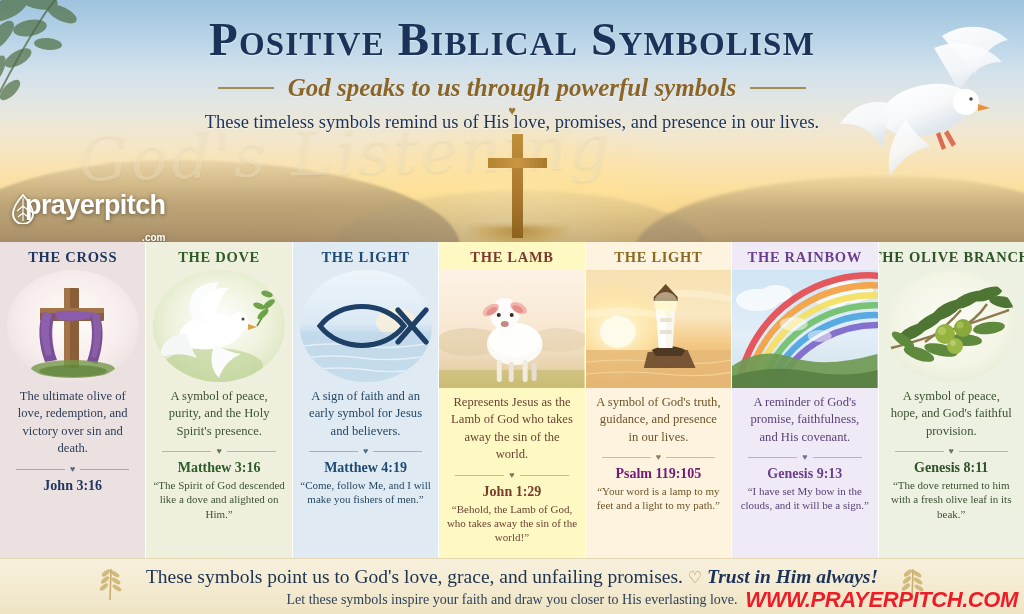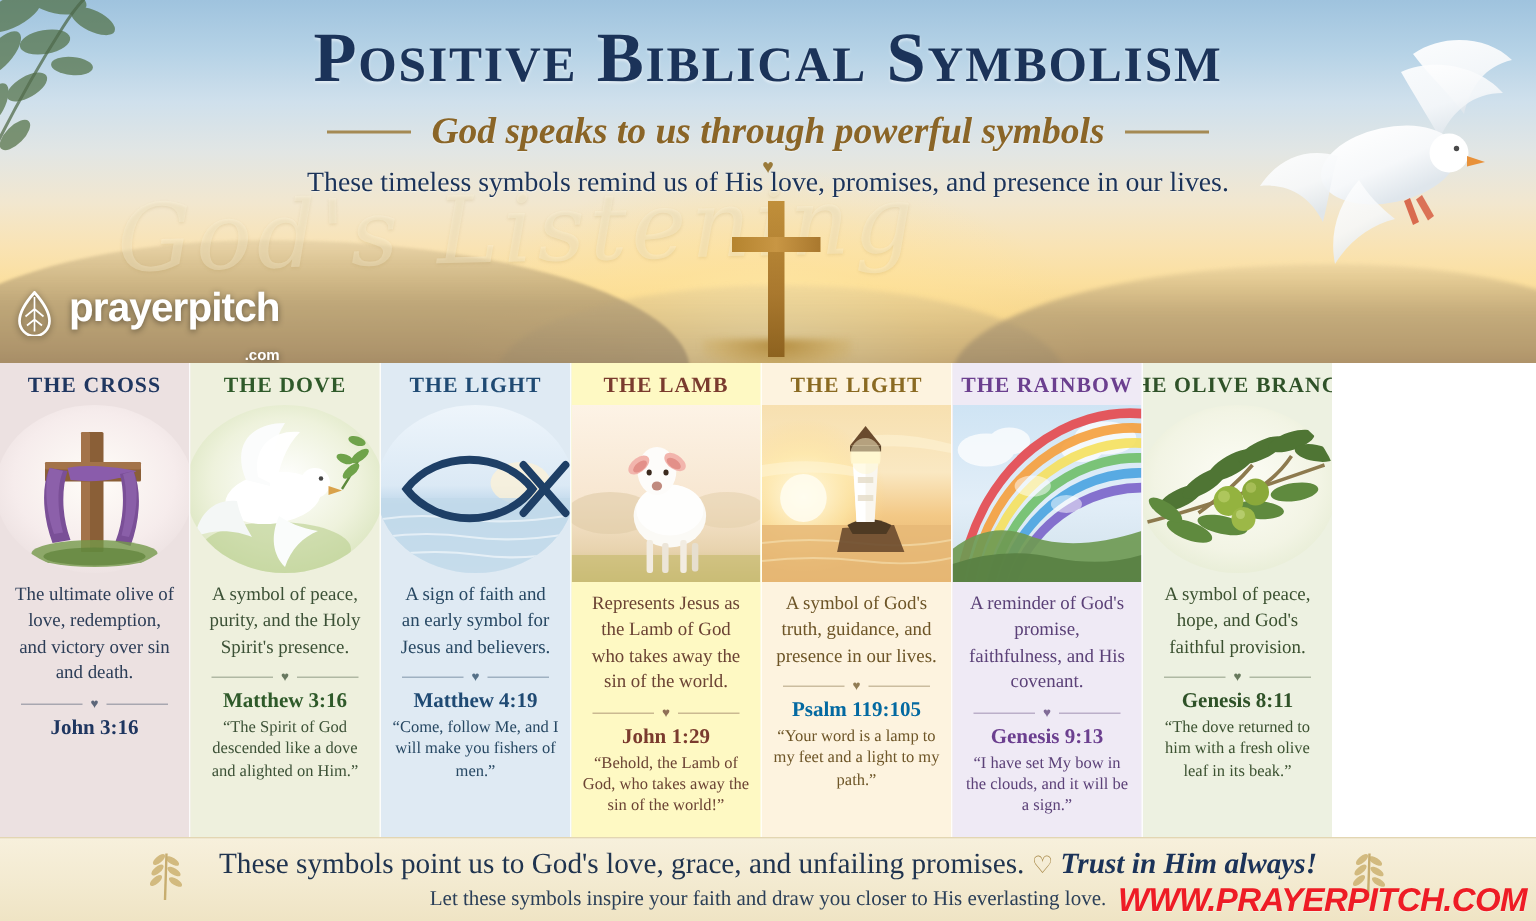--- a/index.html
+++ b/index.html
@@ -125,40 +125,40 @@
     position: absolute; left: 0; right: 0; top: 112px;
     text-align: center;
     font-family: "Liberation Serif", "DejaVu Serif", serif;
     font-size: 18.5px; color: #1b3359;
     text-shadow: 0 1px 1px rgba(255,255,255,0.6);
     white-space: nowrap;
   }
 
   #logo {
     position: absolute; left: 12px; top: 192px;
-    display: flex; align-items: flex-start; gap: 21px;
+    display: flex; align-items: flex-start; gap: 0;
     filter: drop-shadow(0 1px 2px rgba(0,0,0,.45));
   }
   #logo .mark { width: 22px; height: 30px; margin-top: 2px; }
   #logo .wordwrap { display: flex; flex-direction: column; line-height: 1; }
   #logo .word {
     font-family: "Liberation Sans", "DejaVu Sans", sans-serif;
     font-size: 27px; font-weight: bold; color: #ffffff;
     letter-spacing: -0.6px; margin-left: -9px;
   }
   #logo .dotcom {
     font-family: "Liberation Sans", "DejaVu Sans", sans-serif;
     font-size: 10px; font-weight: bold; color: #ffffff;
     align-self: flex-end; margin-top: 14px;
   }
 
   
   #cards {
     position: absolute; left: 0; top: 242px;
-    width: 888px; height: 316px;
+    width: 1024px; height: 316px;
     display: flex;
     background: #f3efe6;
   }
   .card {
     position: relative;
     flex: 1 1 0;
     height: 316px;
     overflow: hidden;
     border-right: 1px solid rgba(255,255,255,0.85);
     display: flex; flex-direction: column; align-items: center;
@@ -525,21 +525,21 @@
             <rect x="74" y="60" width="12" height="4"></rect>
           </g>
         </svg>
       </div>
       <div class="desc" style="color: rgb(109, 85, 39);">A symbol of God's truth, guidance, and presence in our lives.</div>
       <div class="divider">
         <span class="ln"></span>
           <span class="hrt">♥</span>
           <span class="ln"></span>
       </div>
-      <div class="verse-ref" style="color: #0369a1;">Psalm 119:105</div>
+      <div class="verse-ref" style="color: #701a75;">Psalm 119:105</div>
       <div class="verse-text" style="color: rgb(109, 85, 39);">“Your word is a lamp to my feet and a light to my path.”</div>
     </div>
 
     <div class="card" style="background: rgb(239, 234, 245); color: rgb(91, 65, 120);">
       <div class="card-title" style="color: rgb(107, 63, 143);">THE RAINBOW</div>
       <div class="art full">
         <svg viewBox="0 0 146 118" width="100%" height="118" preserveAspectRatio="none">
           <defs>
               <linearGradient id="g5" x1="0" y1="0" x2="0" y2="1">
             <stop offset="0%" stop-color="#cfe4f4"></stop>

